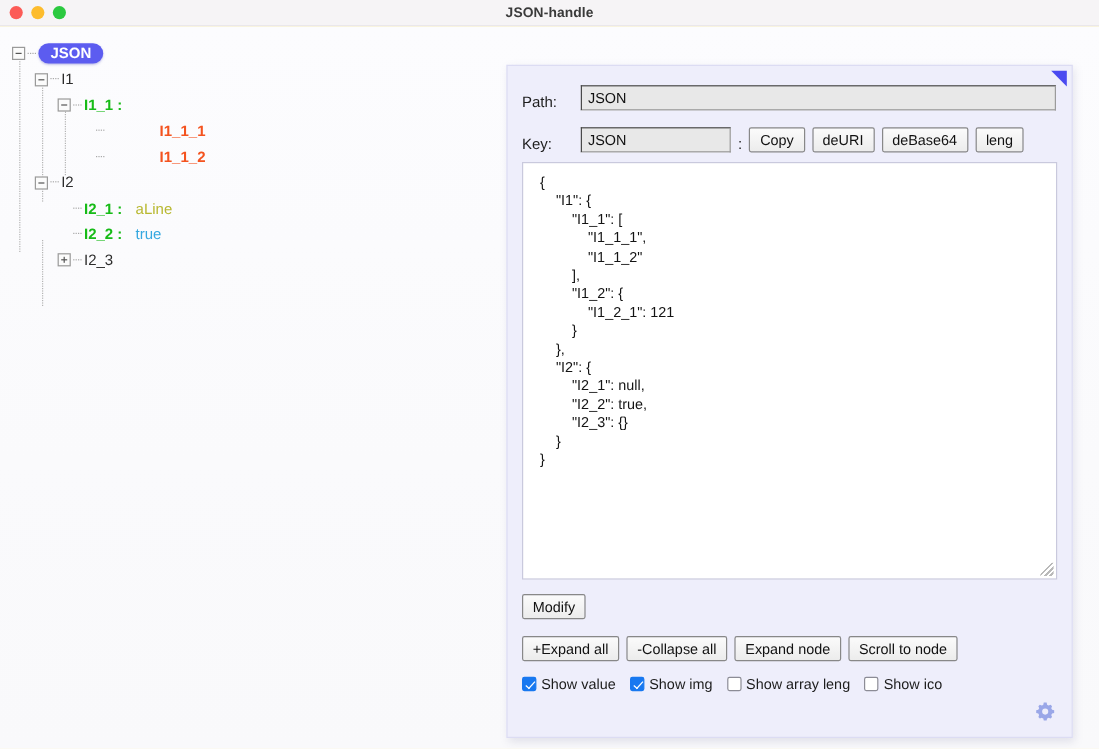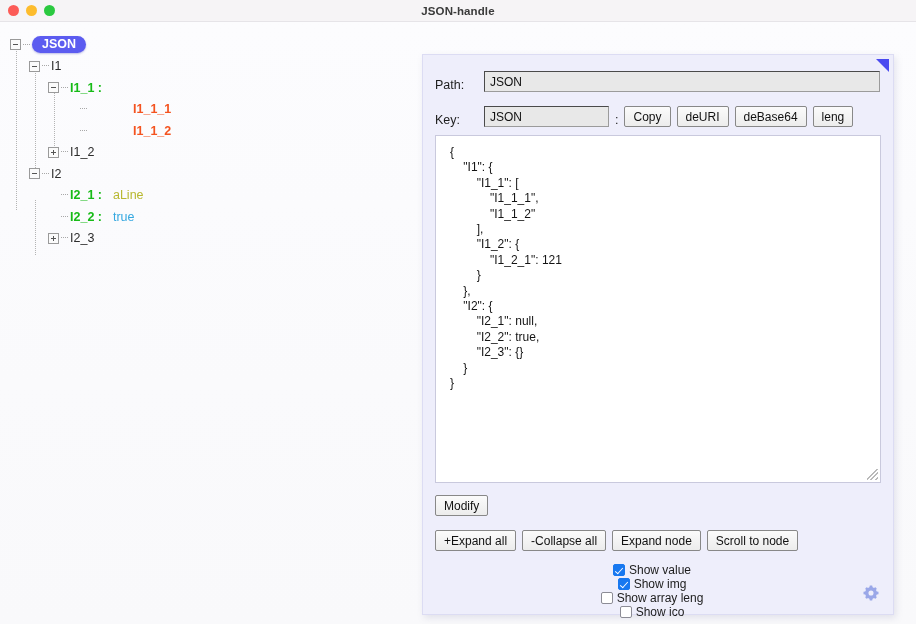--- a/index.html
+++ b/index.html
@@ -246,21 +246,20 @@
     padding: 12px 12px 0 12px;
   }
   #action-row {
     padding: 14px 12px 0 12px;
     display: flex;
   }
   #checkbox-row {
     padding: 12px 12px 0 12px;
     display: flex;
     align-items: center;
-    flex-direction: column;
   }
   .cb-item {
     display: flex;
     align-items: center;
     margin-right: 12px;
     font-size: 12px;
     color: #1c1c1c;
     cursor: pointer;
   }
   .cb-box {
@@ -343,25 +342,20 @@
         <span class="stub"></span>
         <span class="k-orange">I1_1_1</span>
       </div>
 
       <div class="tree-row" style="padding-left:57px;">
         <span class="toggle-spacer"></span>
         <span class="stub"></span>
         <span class="k-orange">I1_1_2</span>
       </div>
 
-      <div class="tree-row" style="padding-left:38px;">
-        <span class="toggle plus"></span>
-        <span class="stub"></span>
-        <span class="k-plain">I1_2</span>
-      </div>
 
       <div class="tree-row" style="padding-left:19px;">
         <span class="toggle"></span>
         <span class="stub"></span>
         <span class="k-plain">I2</span>
       </div>
 
       <div class="tree-row" style="padding-left:38px;">
         <span class="toggle-spacer"></span>
         <span class="stub"></span>

